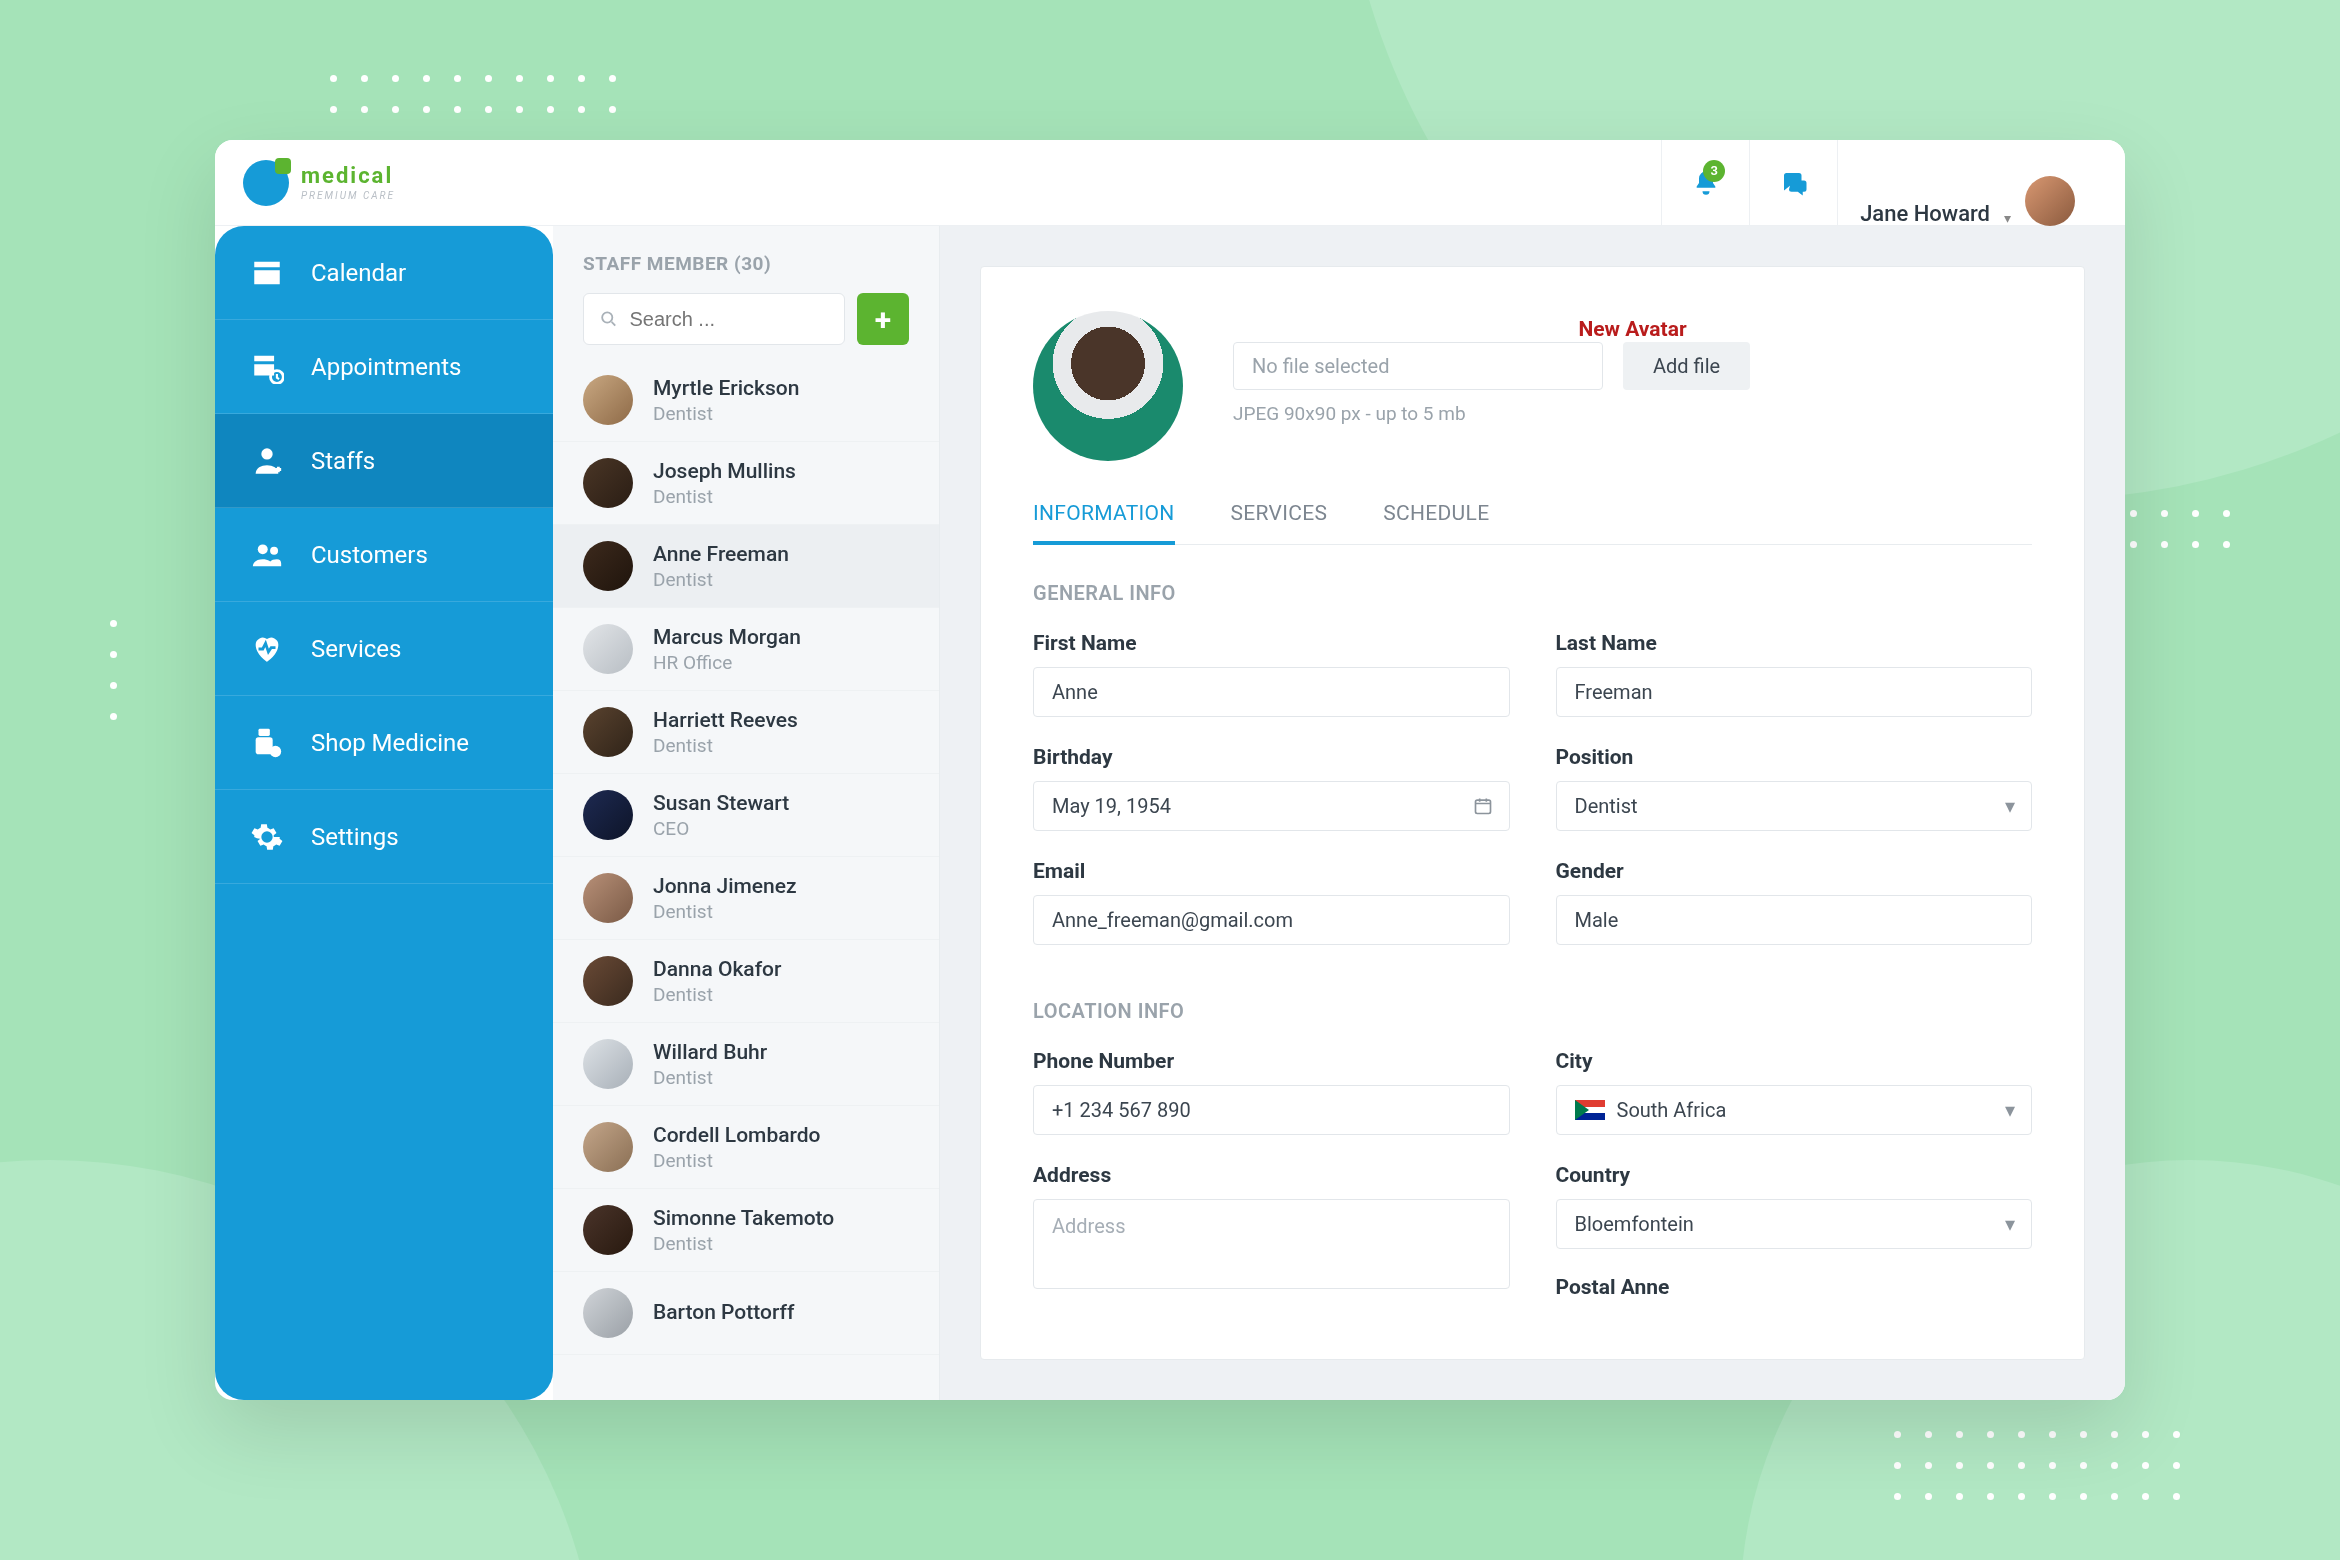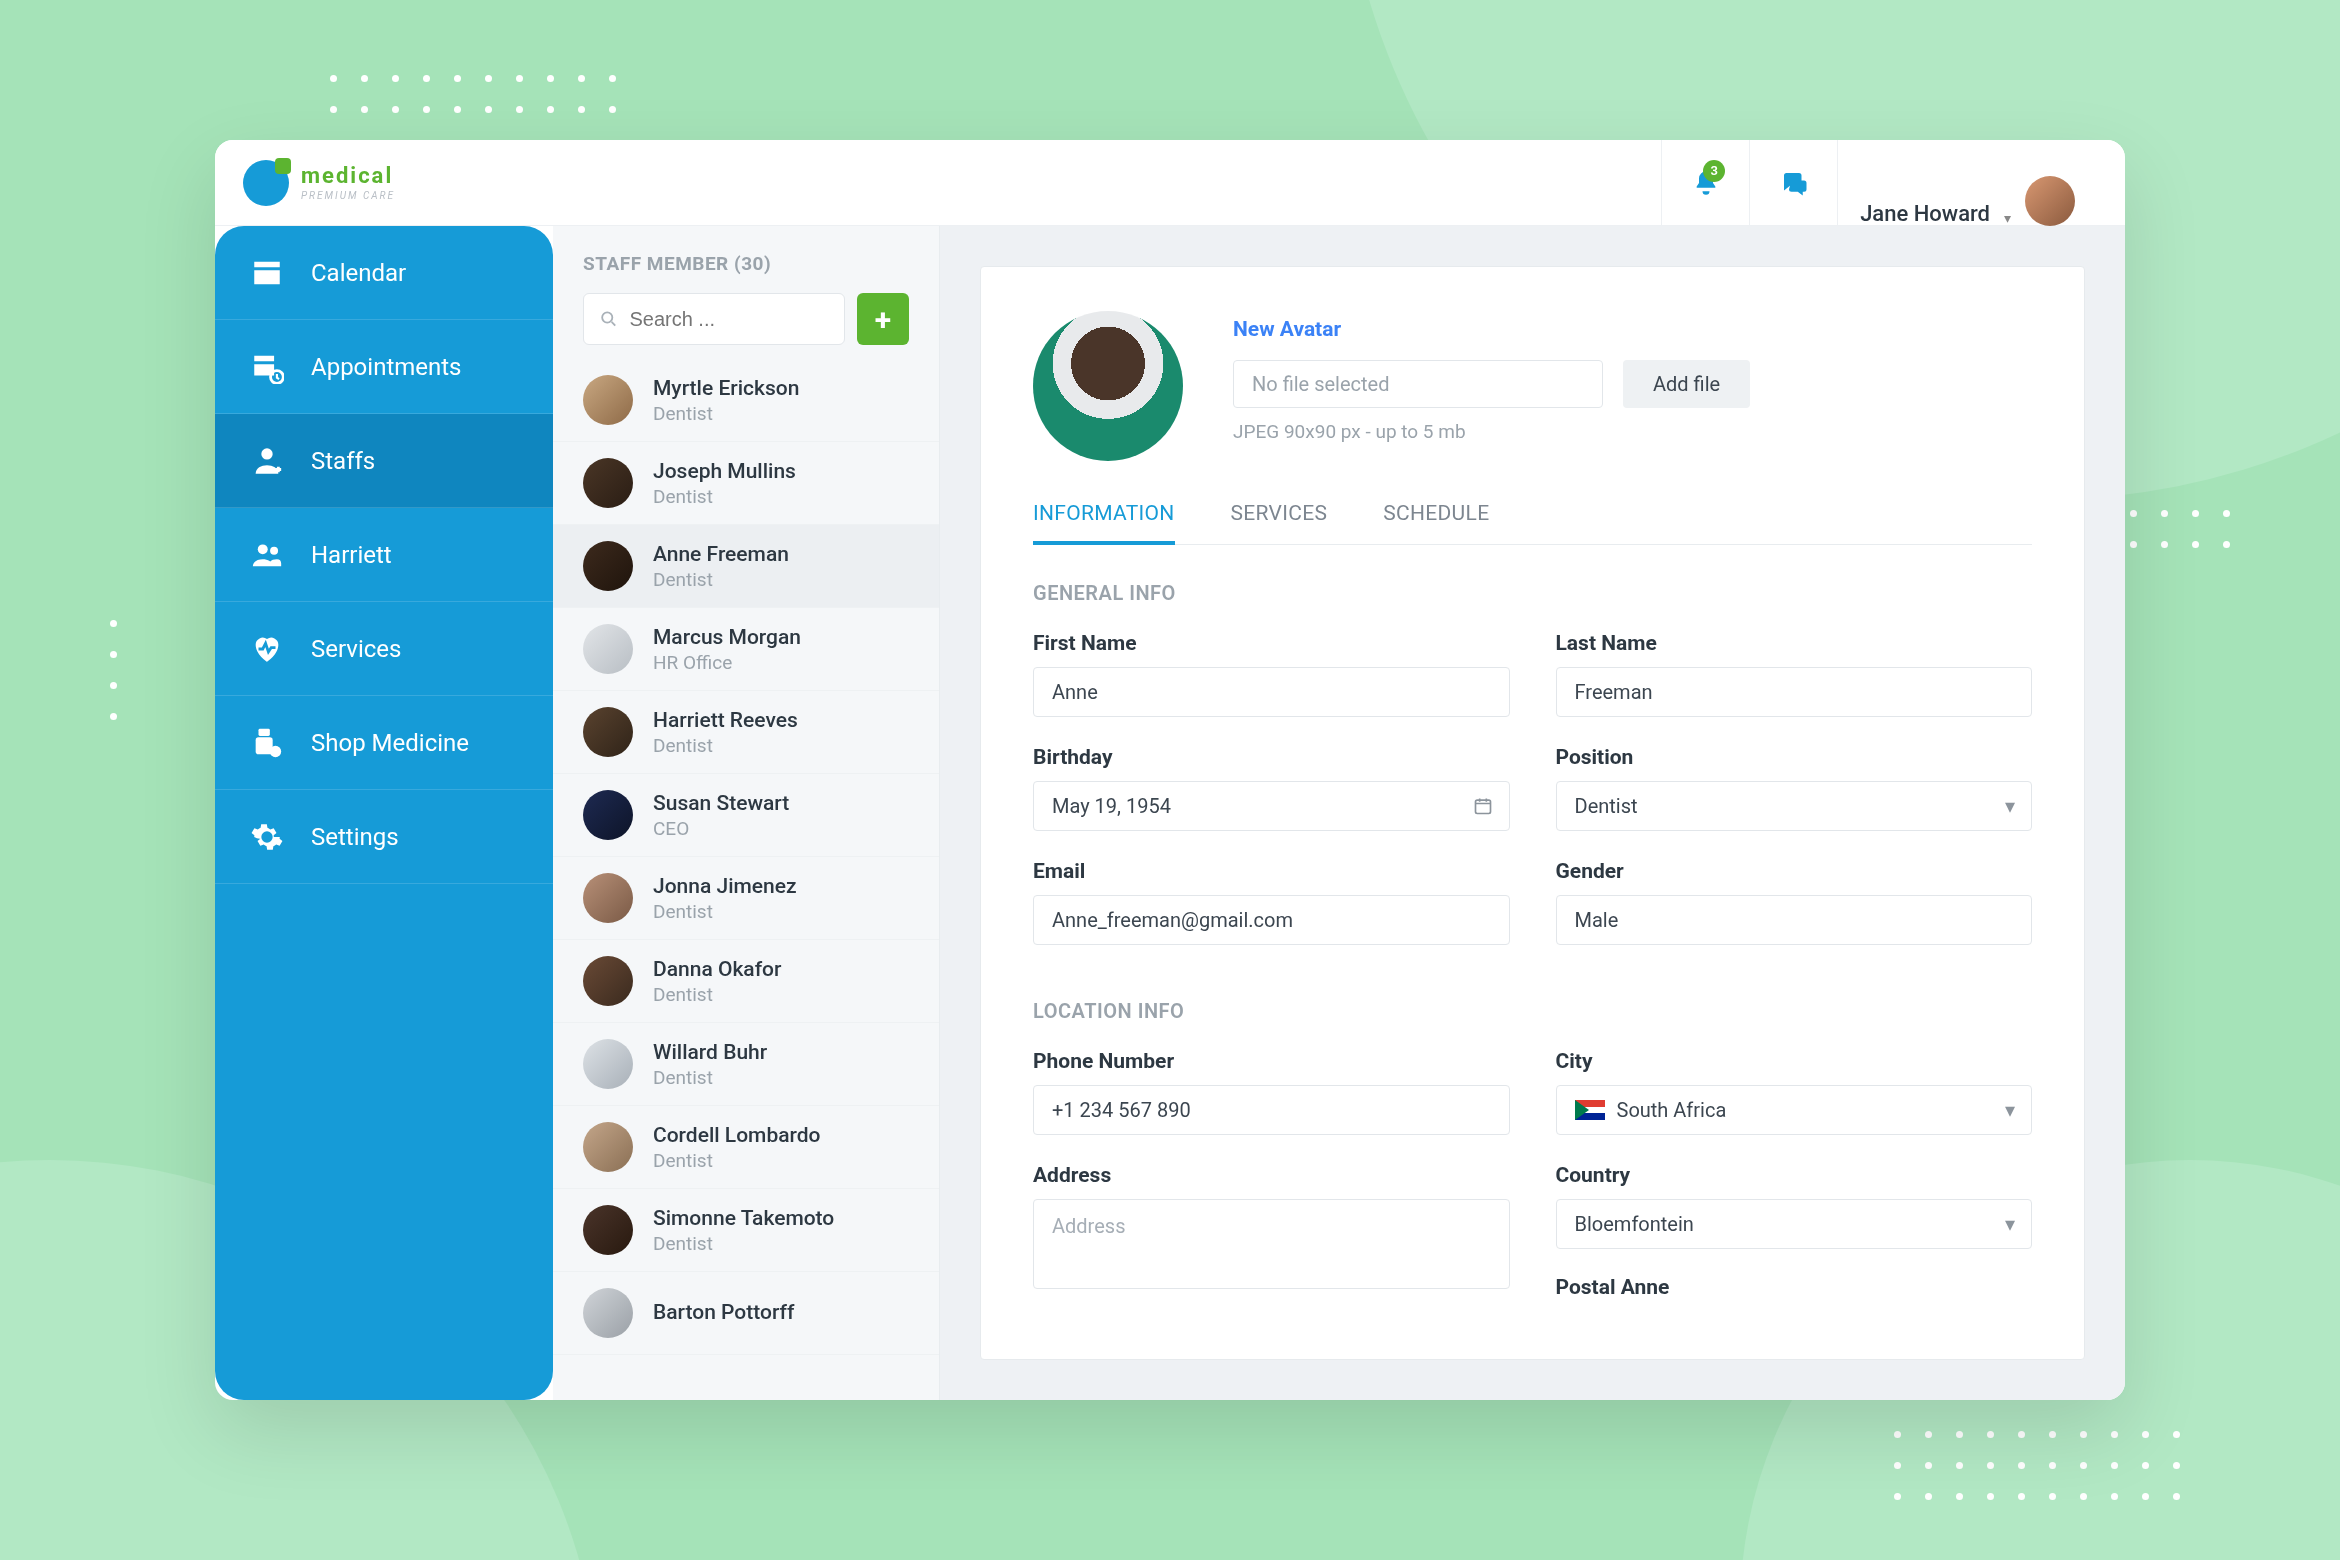--- a/index.html
+++ b/index.html
@@ -100,21 +100,21 @@
   }
   .staff-row.selected { background:#eceff2;}
   .staff-avatar { width:50px; height:50px; border-radius:50%; flex-shrink:0;}
   .staff-info .nm { font-size:21px; color:#2d3842; font-weight:500;}
   .staff-info .rl { font-size:19px; color:#9aa3ab; margin-top:2px;}
   .content { flex:1; background:#eef1f4; padding:40px; overflow:hidden;}
   .card { background:#fff; border:1px solid #e6eaed; border-radius:4px; padding:44px 52px; height:100%; overflow:auto;}
   .profile-head { display:flex; gap:50px; align-items:flex-start; margin-bottom:40px;}
   .big-avatar { width:150px; height:150px; border-radius:50%; flex-shrink:0; background:#ddd;}
   .avatar-upload { flex:1; padding-top:6px;}
-  .avatar-upload .lbl { font-size:21px; font-weight:700; color:#3b82f6; margin-bottom:19px;}
+  .avatar-upload .lbl { font-size:21px; font-weight:700; color:#b91c1c; margin-bottom:1px;text-align:center;}
   .file-row { display:flex; gap:20px; margin-bottom:12px;}
   .file-input {
     flex:1; max-width:370px; height:48px; border:1px solid #e2e6ea; border-radius:4px;
     display:flex; align-items:center; padding:0 18px; color:#9aa3ab; font-size:20px;
   }
   .file-btn {
     height:48px; padding:0 30px; background:#eef1f3; border-radius:4px;
     display:flex; align-items:center; font-size:20px; color:#3c4650; cursor:pointer;
   }
   .hint { color:#9aa3ab; font-size:19px;}
@@ -282,21 +282,21 @@
         <span class="lbl">Staffs</span>
       </div>
       <div class="nav-item">
         <div class="nav-icon">
             <svg width="34" height="34" viewBox="0 0 24 24" fill="#fff">
               <circle cx="9" cy="8" r="3.5"></circle>
               <circle cx="17" cy="9" r="2.8"></circle>
               <path d="M2 20c0-3.5 3.5-5 7-5s7 1.5 7 5zm12-3c1-1.5 3-2 5-2 2 0 3 1 3 3v2h-6"></path>
             </svg>
           </div>
-        <span class="lbl">Harriett</span>
+        <span class="lbl">Customers</span>
       </div>
       <div class="nav-item">
         <div class="nav-icon">
             <svg width="34" height="34" viewBox="0 0 24 24" fill="#fff">
               <path d="M12 21s-8-5-8-12a5 5 0 0 1 8-4 5 5 0 0 1 8 4c0 7-8 12-8 12z"></path>
               <path d="M6 12h3l2-4 2 6 2-3h3" stroke="#169bd7" stroke-width="2" fill="none"></path>
             </svg>
           </div>
         <span class="lbl">Services</span>
       </div>

